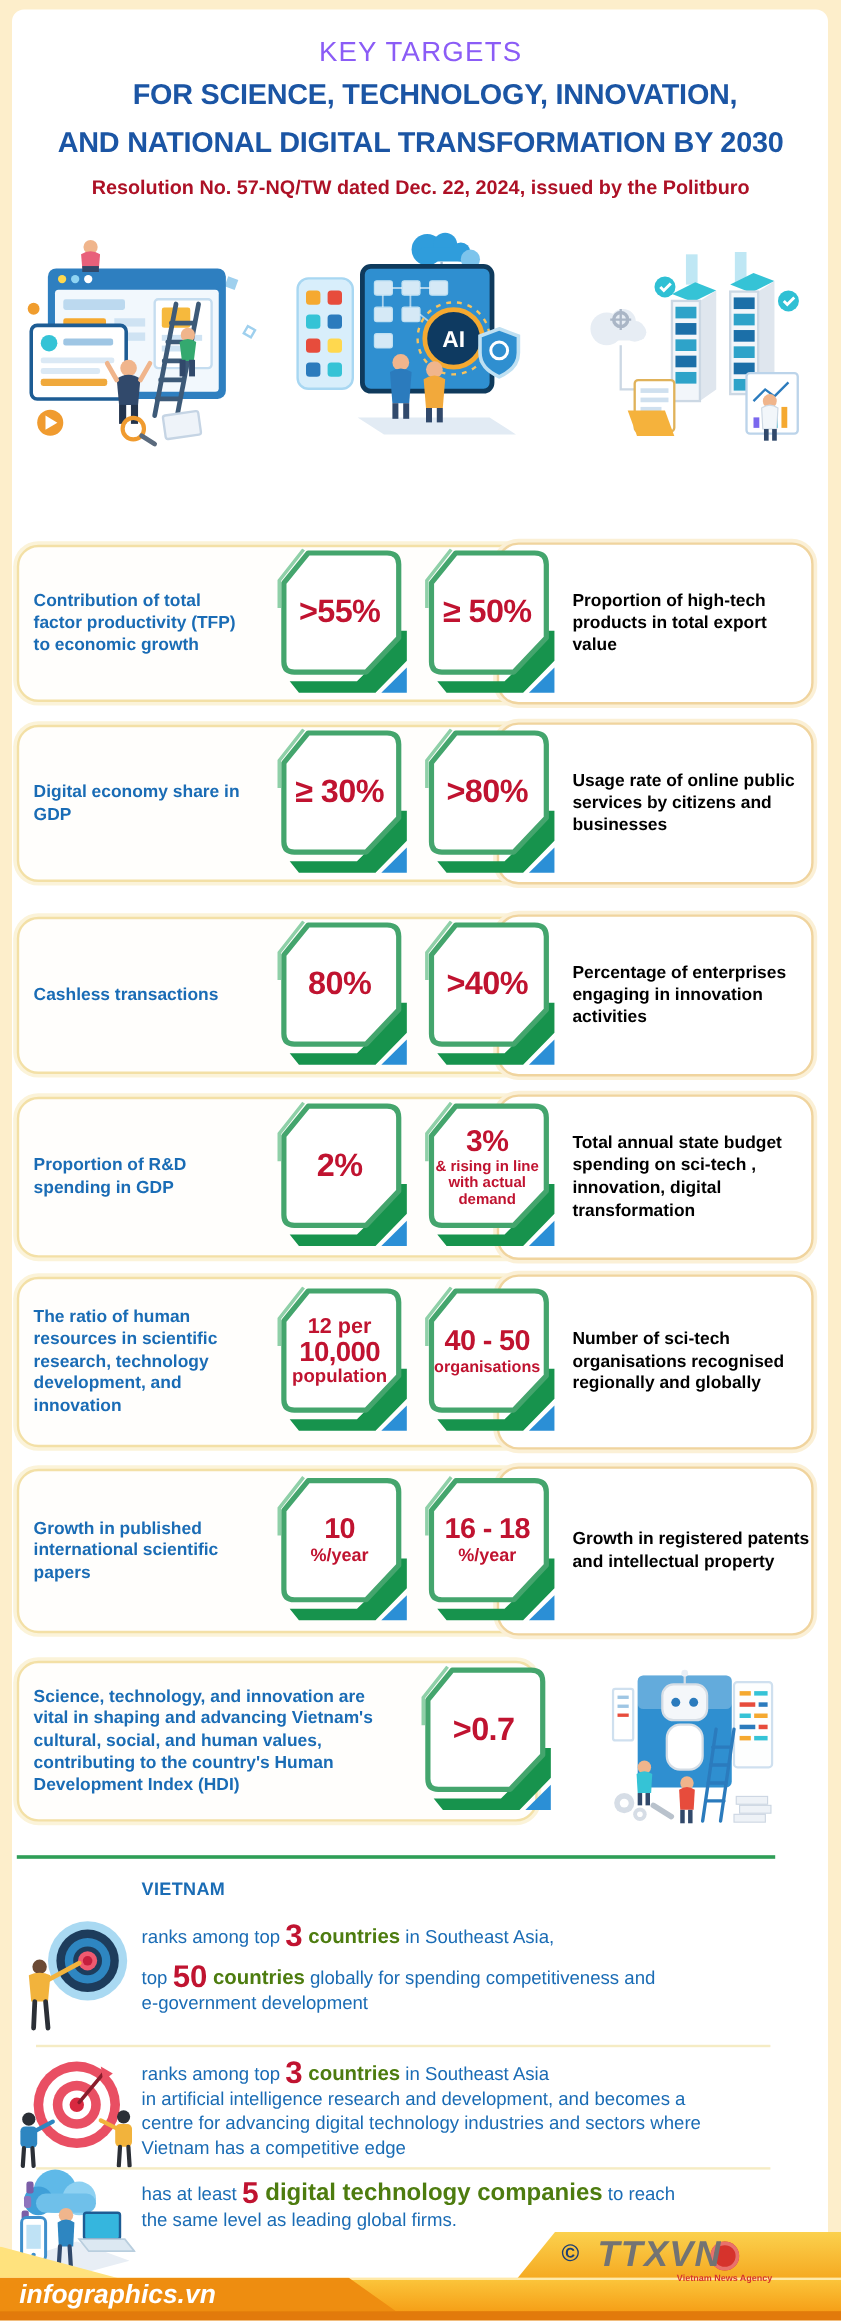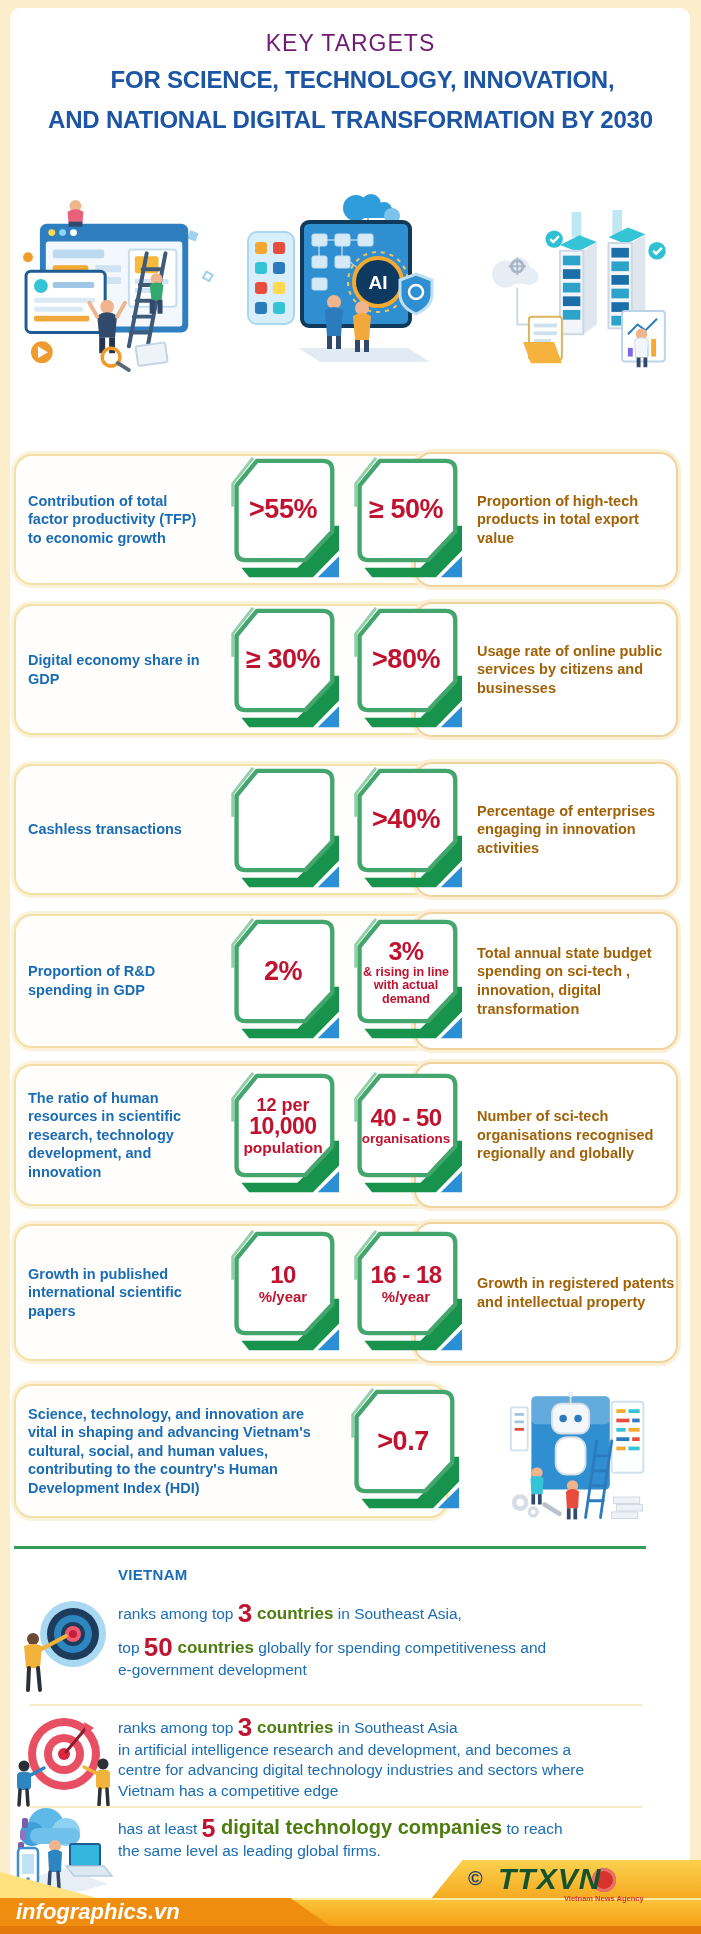--- a/index.html
+++ b/index.html
@@ -1,30 +1,30 @@
 <!DOCTYPE html>
 <html><head>
 <meta charset="utf-8">
 <style>
   html,body{margin:0;padding:0;background:#ffffff;font-family:"Liberation Sans",sans-serif;}
   #stage{position:relative;width:701px;height:1934px;background:#fdeecb;overflow:hidden;}
   #panel{position:absolute;left:10px;top:8px;width:680px;height:1896px;background:#ffffff;border-radius:10px;}
   
-  .kicker{position:absolute;left:0;width:701px;top:30px;text-align:center;font-size:23px;color:#701a75;letter-spacing:1px;}
+  .kicker{position:absolute;left:0;width:701px;top:30px;text-align:center;font-size:23px;color:#8b5cf6;letter-spacing:1px;}
   .title1{position:absolute;left:12px;width:701px;top:66px;text-align:center;font-size:24px;font-weight:bold;color:#1b55a4;letter-spacing:-0.2px;}
   .title2{position:absolute;left:0;width:701px;top:106px;text-align:center;font-size:24px;font-weight:bold;color:#1b55a4;letter-spacing:-0.2px;}
   .subtitle{position:absolute;left:0;width:701px;top:148px;text-align:center;font-size:16.5px;font-weight:bold;color:#ad1126;}
   
   .hero{position:absolute;}
   
   .row{position:absolute;left:14px;width:662px;}
   .cardL{position:absolute;left:0;top:2px;bottom:2px;width:572px;background:#fffefc;border:2px solid #f3e0a6;border-radius:18px;box-shadow:0 0 0 3px #fbf3d9;}
   .cardR{position:absolute;left:400px;top:0;bottom:0;width:260px;background:#ffffff;border:2px solid #f0d49e;border-radius:18px;box-shadow:0 0 0 3px #fbf0d6;}
   .labL{position:absolute;left:14px;top:0;bottom:0;width:172px;display:flex;align-items:center;font-weight:bold;color:#1a6cb5;font-size:14.5px;line-height:1.28;}
-  .labR{position:absolute;left:463px;top:0;bottom:0;width:198px;display:flex;align-items:center;font-weight:bold;color:#a16207;font-size:14.5px;line-height:1.28;}
+  .labR{position:absolute;left:463px;top:0;bottom:0;width:198px;display:flex;align-items:center;font-weight:bold;color:#000000;font-size:14.5px;line-height:1.28;}
   .labWide{width:300px;}
   .bdg{position:absolute;top:50%;transform:translateY(-50%);width:116px;height:126px;}
   .bdg.b1{left:210px}
   .bdg.b2{left:333px}
   .bdg svg{position:absolute;left:0;top:0;width:100%;height:100%;}
   .btxt{position:absolute;left:12px;right:10px;top:4px;bottom:22px;display:flex;flex-direction:column;justify-content:center;align-items:center;text-align:center;color:#c01330;font-weight:bold;}
   .b-top{font-size:18px;line-height:1;}
   .b-main{font-size:27px;letter-spacing:-0.5px;line-height:1.05;}
   .b-sub{font-size:13px;line-height:1.08;margin-top:2px;}
   .v-10000 .b-top{font-size:18px}
@@ -54,32 +54,33 @@
   .f-wedge{position:absolute;left:0;top:1872px;width:112px;height:30px;background:#ffe27d;clip-path:polygon(0 0,100% 100%,0 100%);}
   .f-band{position:absolute;left:0;top:1898px;width:701px;height:28px;background:linear-gradient(#fbc43a,#f59d15);border-top:2px solid #ffe9a8;}
   .f-band-dark{position:absolute;left:0;top:1926px;width:701px;height:8px;background:#e27a0b;}
   .f-sitebg{position:absolute;left:0;top:1898px;width:330px;height:28px;background:#ee8d10;clip-path:polygon(0 0,88% 0,100% 100%,0 100%);}
   .f-logo-bg{position:absolute;left:430px;top:1860px;width:271px;height:40px;background:linear-gradient(#fbd14e,#f5a81f);clip-path:polygon(12% 0,100% 0,100% 100%,0 100%);}
   .site{position:absolute;left:16px;top:1899px;font-size:22px;font-style:italic;font-weight:bold;color:#ffffff;}
   .f-logo{position:absolute;left:468px;top:1862px;width:220px;height:40px;}
   .copy{position:absolute;left:0;top:5px;font-size:20px;font-weight:bold;color:#1d3f73;}
   .agency-wrap{position:absolute;left:30px;top:0;}
   .emblem{position:absolute;left:94px;top:6px;width:24px;height:24px;border-radius:50%;background:#d6332c;box-shadow:inset 0 0 0 3px #e8716c;}
-  .agency{position:relative;font-size:30px;font-weight:bold;font-style:italic;color:#14532d;letter-spacing:1px;}
+  .agency{position:relative;font-size:30px;font-weight:bold;font-style:italic;color:#737373;letter-spacing:1px;}
   .agency-sub{position:absolute;left:96px;top:32px;font-size:7.5px;font-weight:bold;color:#d6332c;white-space:nowrap;}
 </style>
 </head>
 <body>
 
 <div id="stage">
   <div id="panel"></div>
 
   <div class="kicker">KEY TARGETS</div>
   <div class="title1">FOR SCIENCE, TECHNOLOGY, INNOVATION,</div>
   <div class="title2">AND NATIONAL DIGITAL TRANSFORMATION BY 2030</div>
+  <div class="subtitle">Resolution No. 57-NQ/TW dated Dec. 22, 2024, issued by the Politburo</div>
 
   <svg class="hero" style="left:20px;top:196px;width:198px;height:178px" viewBox="0 0 200 180">
     <circle cx="8" cy="62" r="5" fill="#f09d2e"></circle>
     <rect x="170" y="36" width="9" height="9" fill="#9fd0ee" transform="rotate(20 175 41)"></rect>
     <rect x="186" y="78" width="7" height="7" fill="none" stroke="#9fd0ee" stroke-width="2" transform="rotate(30 190 82)"></rect>
     <rect x="20" y="28" width="150" height="110" rx="7" fill="#2e7fc0"></rect>
     <rect x="26" y="46" width="138" height="86" rx="3" fill="#f2f8fd"></rect>
     <circle cx="32" cy="37" r="3.5" fill="#ffd84e"></circle>
       <circle cx="43" cy="37" r="3.5" fill="#8fd4f2"></circle>
       <circle cx="54" cy="37" r="3.5" fill="#ffffff"></circle>
@@ -302,20 +303,25 @@
     <div class="cardL"></div>
     <div class="cardR"></div>
     <div class="labL">Cashless transactions</div>
     <div class="bdg b1">
       <svg viewBox="0 0 120 132" preserveAspectRatio="none">
         <path fill="#17934d" d="M112,72 L119,72 L119,98 L92,126 L26,126 L18,116 L76,116 L84,108 L112,78 Z"></path>
         <path fill="#2b8fd6" d="M119,104 L119,126 L97,126 Z"></path>
         <path fill="none" stroke="#8fd0a8" stroke-width="3" d="M30,1 L9,28 L9,52"></path>
         <path fill="#ffffff" stroke="#44a56d" stroke-width="4.5" stroke-linejoin="round" d="M34,4 L102,4 Q112,4 112,14 L112,78 L84,108 L22,108 Q13,108 13,99 L13,30 Z"></path>
       </svg>
+      <div class="btxt">
+          <div class="b-top"></div>
+          <div class="b-main">80%</div>
+          <div class="b-sub"></div>
+        </div>
     </div>
     <div class="bdg b2">
       <svg viewBox="0 0 120 132" preserveAspectRatio="none">
         <path fill="#17934d" d="M112,72 L119,72 L119,98 L92,126 L26,126 L18,116 L76,116 L84,108 L112,78 Z"></path>
         <path fill="#2b8fd6" d="M119,104 L119,126 L97,126 Z"></path>
         <path fill="none" stroke="#8fd0a8" stroke-width="3" d="M30,1 L9,28 L9,52"></path>
         <path fill="#ffffff" stroke="#44a56d" stroke-width="4.5" stroke-linejoin="round" d="M34,4 L102,4 Q112,4 112,14 L112,78 L84,108 L22,108 Q13,108 13,99 L13,30 Z"></path>
       </svg>
       <div class="btxt">
           <div class="b-top"></div>

